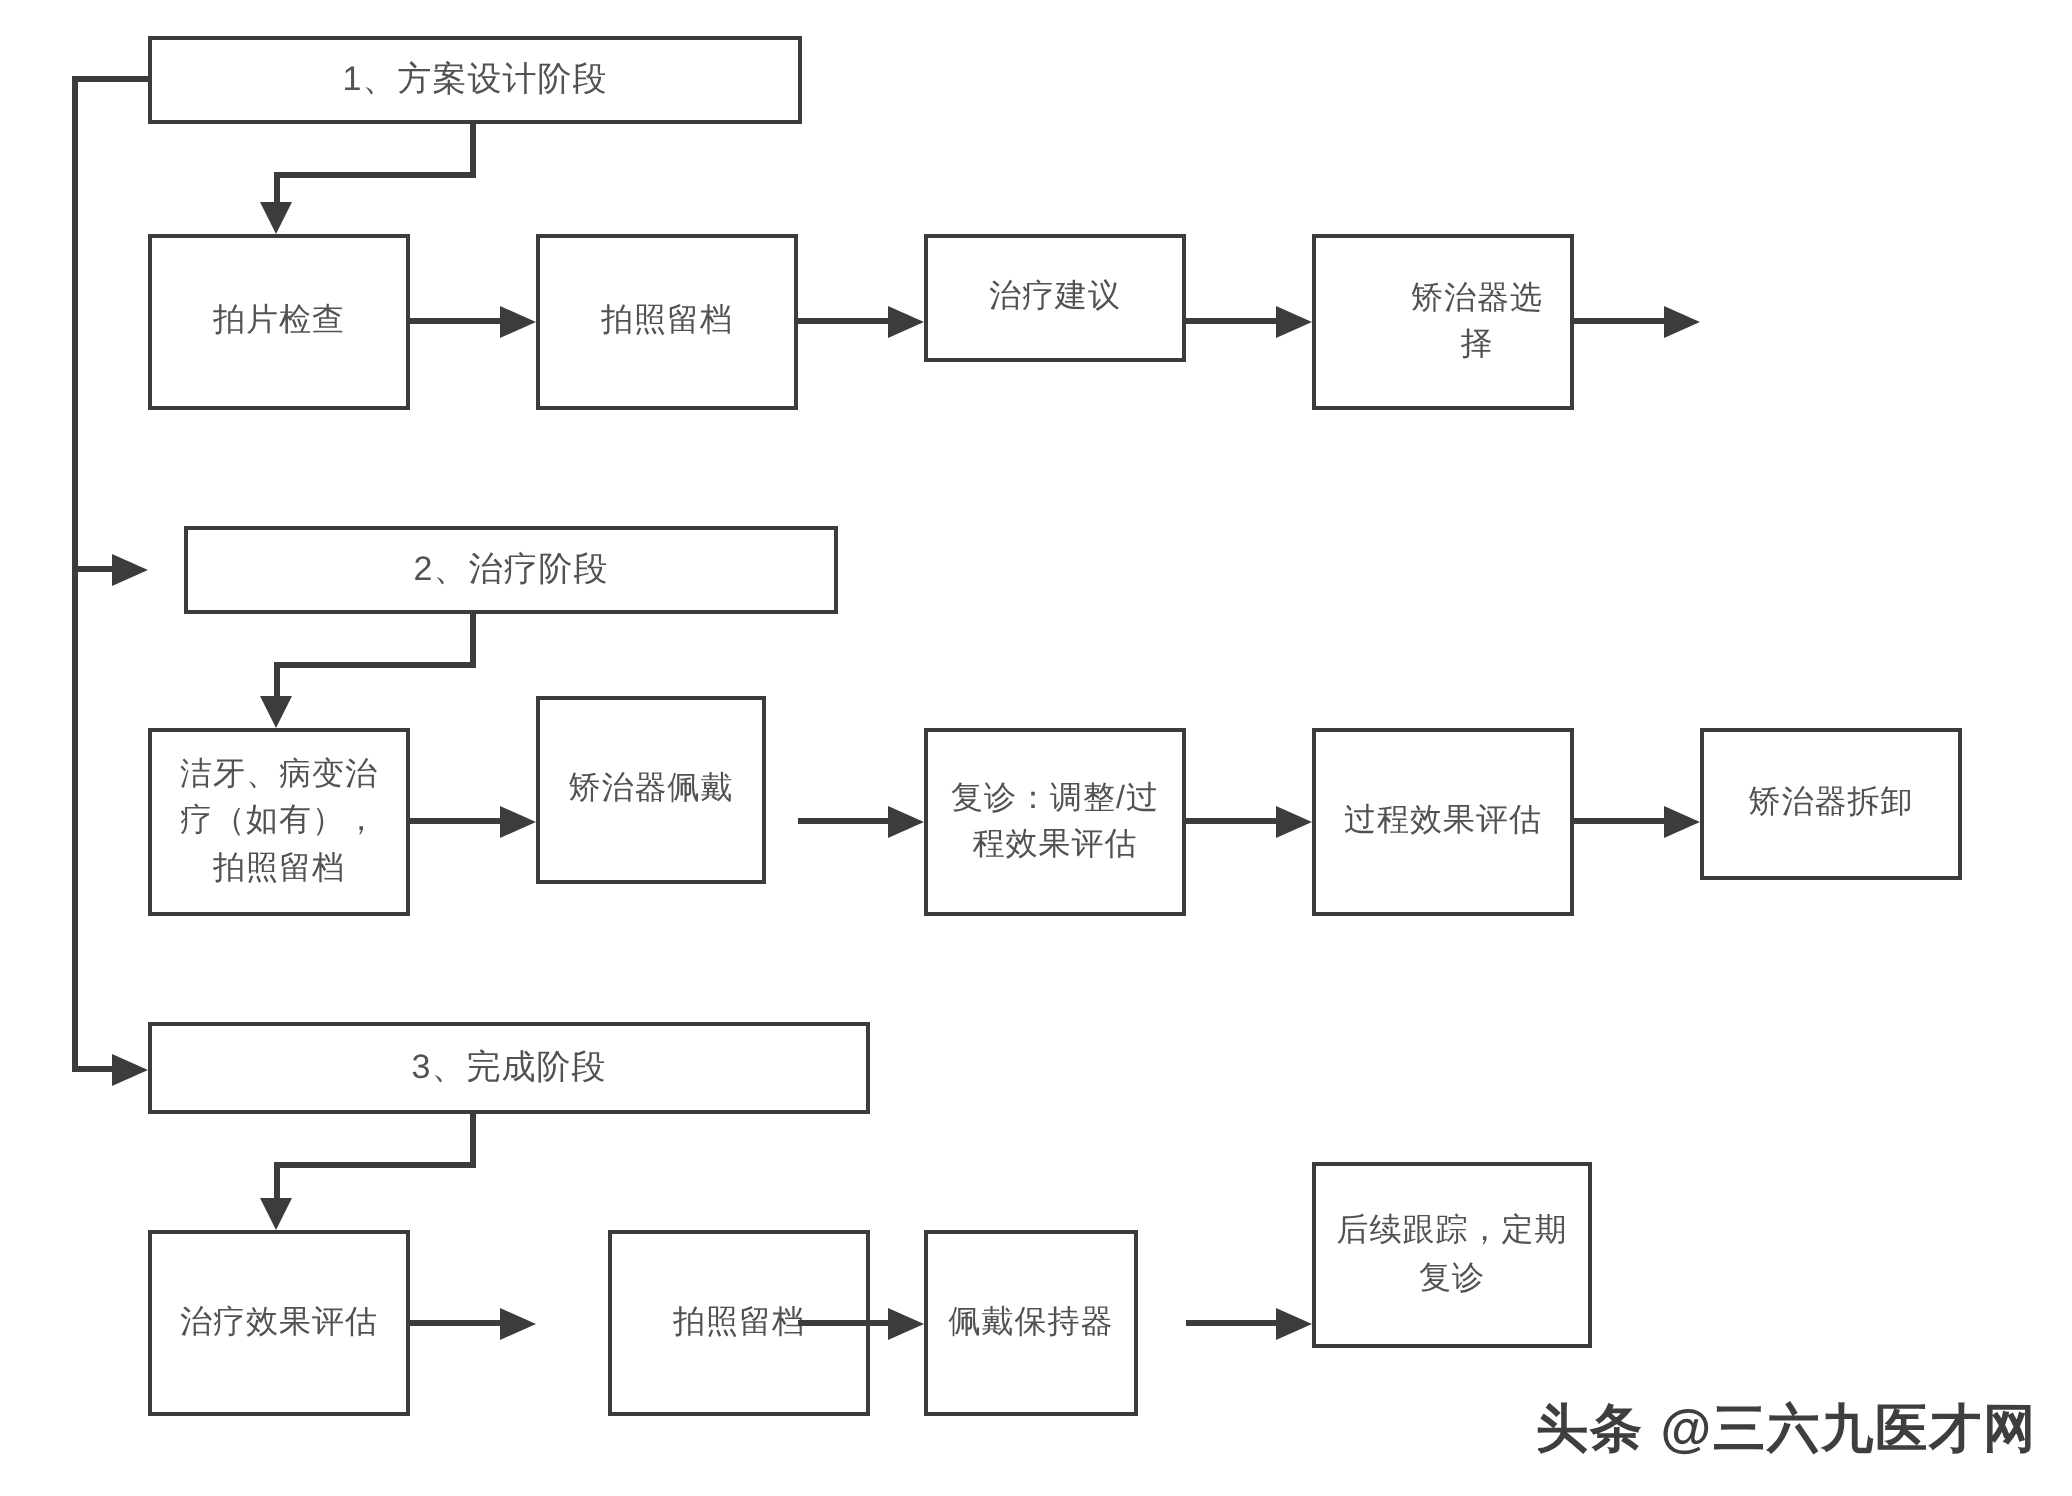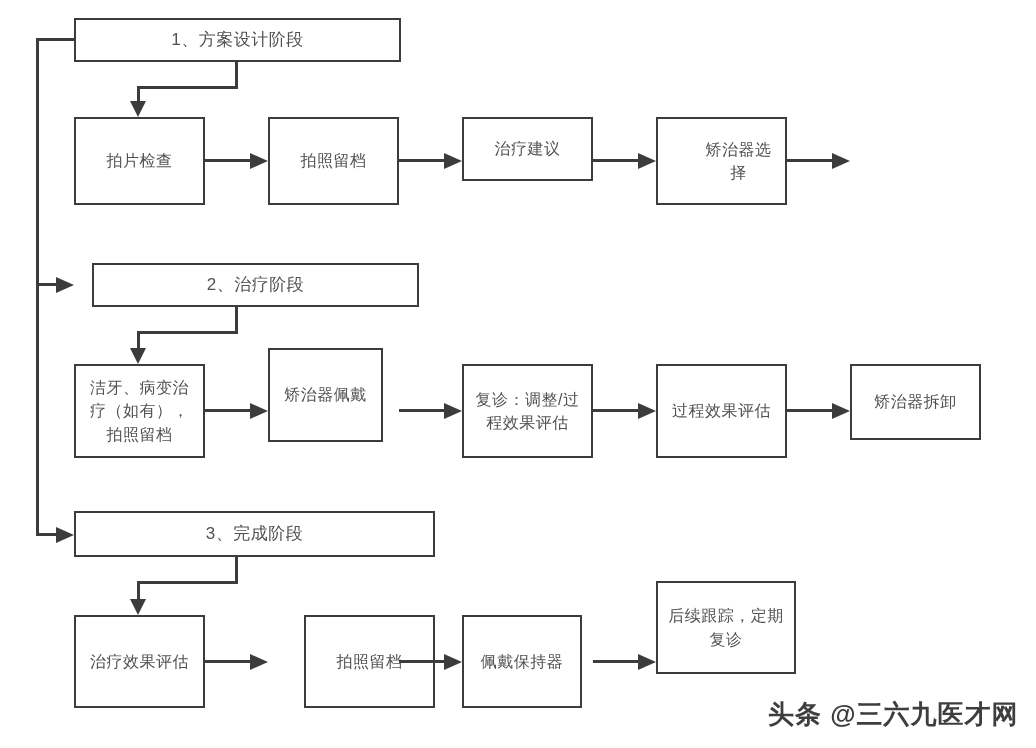--- a/index.html
+++ b/index.html
@@ -114,21 +114,21 @@
   <div class="hline" style="left:787px;top:409px;width:46px;height:3px;"></div>
   <div class="arr-r" style="left:832px;top:403px;"></div>
 
   <div class="vline" style="left:235px;top:557px;width:3px;height:27px;"></div>
   <div class="hline" style="left:137px;top:581px;width:101px;height:3px;"></div>
   <div class="vline" style="left:137px;top:581px;width:3px;height:18px;"></div>
   <div class="arr-d" style="left:130px;top:599px;"></div>
 
   <div class="box step-box" style="left:74px;top:615px;width:131px;height:93px;">治疗效果评估</div>
   <div class="box step-box" style="left:268px;top:615px;width:131px;height:93px;margin-left:36px;">拍照留档</div>
-  <div class="box step-box" style="left:462px;top:615px;width:120px;height:93px;">佩戴保持器</div>
+  <div class="box step-box" style="left:462px;top:615px;width:107px;height:93px;">佩戴保持器</div>
   <div class="box step-box" style="left:656px;top:581px;width:140px;height:93px;">后续跟踪，定期复诊</div>
 
   <div class="hline" style="left:205px;top:660px;width:46px;height:3px;"></div>
   <div class="arr-r" style="left:250px;top:654px;"></div>
   <div class="hline" style="left:399px;top:660px;width:46px;height:3px;"></div>
   <div class="arr-r" style="left:444px;top:654px;"></div>
   <div class="hline" style="left:593px;top:660px;width:46px;height:3px;"></div>
   <div class="arr-r" style="left:638px;top:654px;"></div>
 
   <div class="watermark">头条 @三六九医才网</div>

